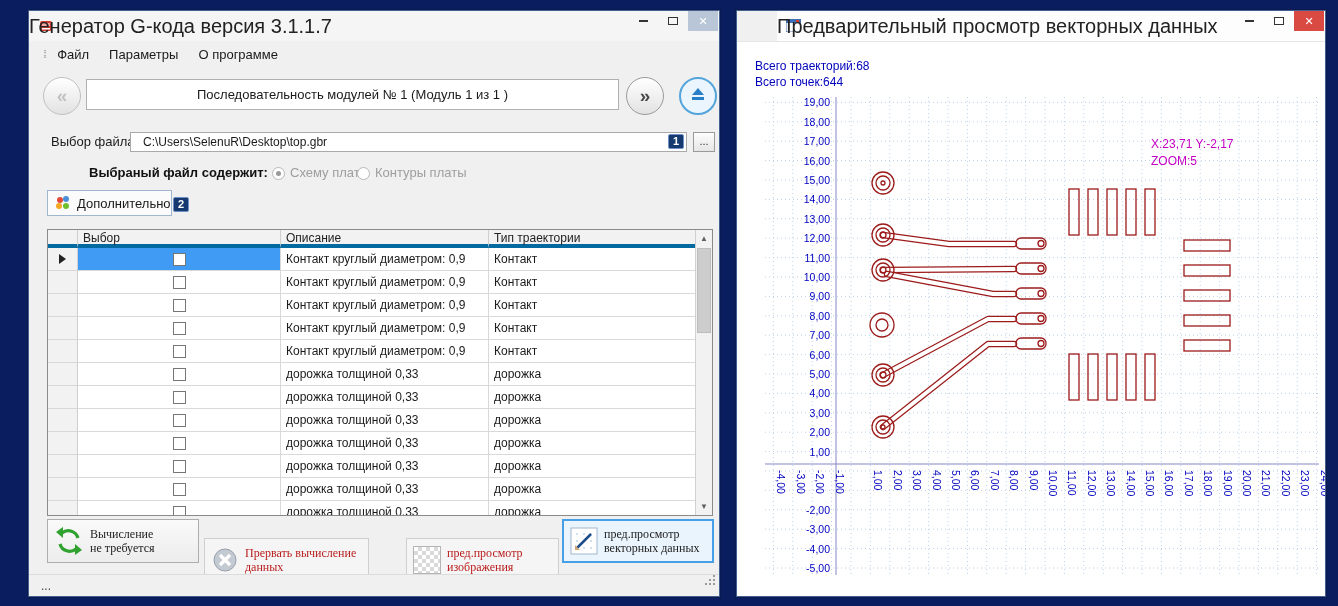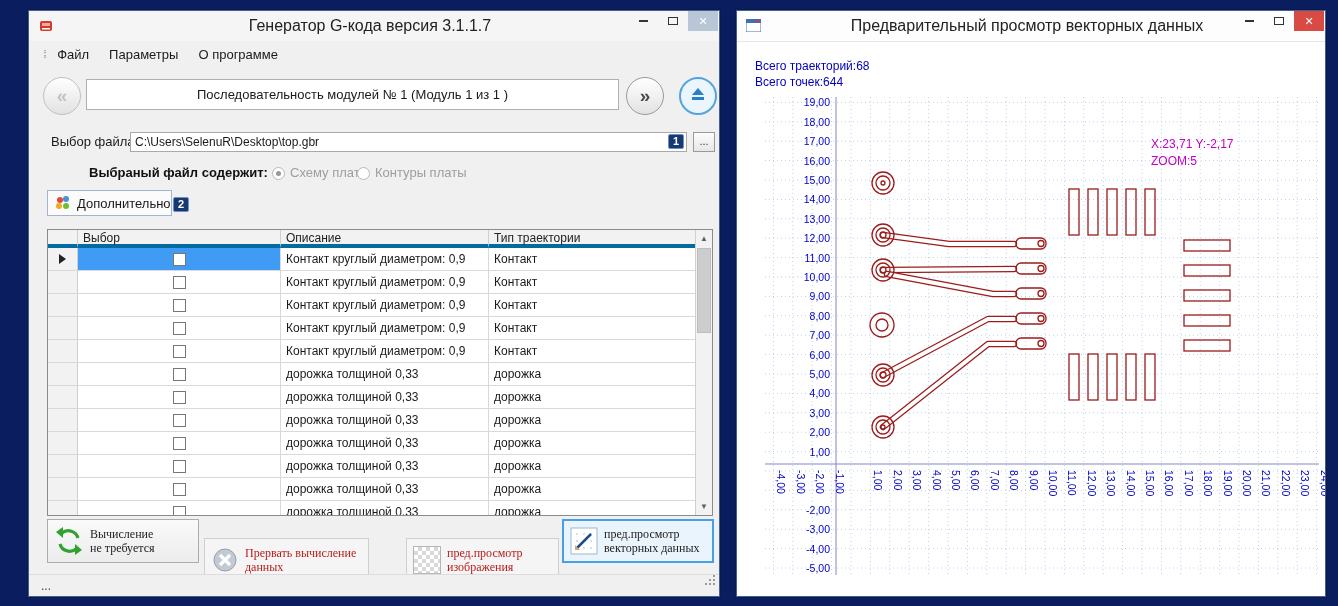--- a/index.html
+++ b/index.html
@@ -1,21 +1,21 @@
 <!DOCTYPE html>
 <html><head>
 <meta charset="utf-8">
 <style>
   * { margin:0; padding:0; box-sizing:border-box; }
   body { font-family:"Liberation Sans","DejaVu Sans",sans-serif; }
   .desktop { position:relative; width:1338px; height:606px; background:#0a1d5e; overflow:hidden; }
 
   .window { position:absolute; background:#f0f0f0; border:1px solid #44608f; box-shadow:0 0 0 1px rgba(10,25,70,.6); }
   .titlebar { position:relative; height:30px; background:#f5f5f5; }
-  .titlebar .title { position:absolute; left:0; right:8px; top:0; height:30px; line-height:30px; text-align:center; font-size:16px; color:#222; }
+  .titlebar .title { position:absolute; left:0; right:8px; top:0; height:30px; line-height:30px; font-size:20px; color:#222; }
   .app-icon { position:absolute; left:9px; top:7px; width:16px; height:16px; }
   .win-controls { position:absolute; right:1px; top:0; display:flex; z-index:5; }
   .win-btn { width:30px; height:20px; display:flex; align-items:center; justify-content:center; font-size:11px; color:#333; cursor:default; }
   .glyph-min { width:9px; height:2px; background:#333; display:inline-block; }
   .glyph-max { width:10px; height:8px; border:1px solid #333; display:inline-block; }
   .close-inactive { background:#b9c6d8; color:#fff; font-size:11px; }
   .close-active { background:#d94a43; color:#fff; font-size:11px; }
 
   
   #lw { left:28px; top:10px; width:692px; height:587px; }
@@ -27,21 +27,21 @@
   .round-btn { position:absolute; width:38px; height:38px; border-radius:50%; border:1px solid #9a9a9a;
     background:linear-gradient(#ffffff,#e2e2e2); text-align:center; line-height:36px; font-size:19px; font-weight:bold; color:#4a4a4a; }
   .round-btn.disabled { color:#c2c2c2; border-color:#c0c0c0; }
   .round-btn.eject { border:2px solid #54a4dc; background:#eaf5fd; line-height:33px; }
   .module-box { position:absolute; left:57px; top:8px; width:533px; height:31px; background:#fff; border:1px solid #b0b0b0;
     text-align:center; line-height:29px; font-size:13px; color:#1a1a1a; }
 
   .file-row { position:absolute; top:120px; left:0; right:0; height:22px; }
   .file-row .lbl { position:absolute; left:22px; line-height:22px; font-size:13px; color:#1a1a1a; }
   .file-input { position:absolute; left:101px; top:1px; width:557px; height:20px; background:#fff; border:1px solid #a9a9a9;
-    font-size:12px; color:#1a1a1a; line-height:18px; padding-left:4px; }
+    font-size:12px; color:#1a1a1a; line-height:18px; padding-left:12px; }
   .som-badge { position:absolute; width:16px; height:15px; background:#16396f; border:1px solid #6f8fc9; color:#fff;
     font-size:11px; font-weight:bold; text-align:center; line-height:13px; border-radius:2px; z-index:4; }
   .badge-1 { right:2px; top:1px; }
   .browse-btn { position:absolute; left:664px; top:1px; width:22px; height:20px; border:1px solid #9a9a9a;
     background:linear-gradient(#fdfdfd,#e6e6e6); font-size:11px; line-height:16px; text-align:center; color:#333; }
 
   .radio-row { position:absolute; top:153px; left:0; right:16px; height:18px; font-size:13px;margin-left:38px; }
   .radio-row .blbl { position:absolute; left:22px; font-weight:bold; color:#111; line-height:18px; }
   .radio-opt { position:absolute; display:flex; align-items:center; gap:5px; color:#9e9e9e; line-height:18px; }
   .rb { width:13px; height:13px; border-radius:50%; border:1px solid #b8b8b8; background:#fff; position:relative; }
@@ -80,21 +80,21 @@
   .checker { width:28px; height:28px; border:1px solid #b5b5b5; background:#fff;
     background-image:linear-gradient(45deg,#d9d9d9 25%,transparent 25%,transparent 75%,#d9d9d9 75%),
                      linear-gradient(45deg,#d9d9d9 25%,transparent 25%,transparent 75%,#d9d9d9 75%);
     background-size:8px 8px; background-position:0 0,4px 4px; flex:0 0 auto; }
 
   .statusbar { position:absolute; left:0; right:0; bottom:0; height:22px; background:#f0f0f0; border-top:1px solid #dcdcdc;
     font-size:12px; color:#444; line-height:22px; padding-left:12px; }
   .grip-resize { position:absolute; right:3px; bottom:3px; }
 
   
-  #rw { left:736px; top:10px; width:590px; height:587px; }
+  #rw { left:736px; top:10px; width:590px; height:587px;padding-left:40px; }
   #rw .titlebar { background:#fdfdfd; }
   .canvas-area { position:absolute; left:0; right:0; top:30px; bottom:0; background:#fff; border-top:1px solid #e6e6e6; }
   #plot-svg { position:absolute; left:0; top:0; }
   .stats { position:absolute; left:18px; top:16px; color:#0000bb; font-size:12px; line-height:16px; }
   .readout { position:absolute; left:414px; top:94px; color:#c400c4; font-size:12px; line-height:17px; }
 
   .grid-line { stroke:#bdd2ea; stroke-width:1; stroke-dasharray:1 3; }
   .axis-line { stroke:#8585c8; stroke-width:1; }
   .tick { fill:#0000c0; font-size:10.5px; font-family:"Liberation Sans","DejaVu Sans",sans-serif; }
   .ytick { text-anchor:end; }

